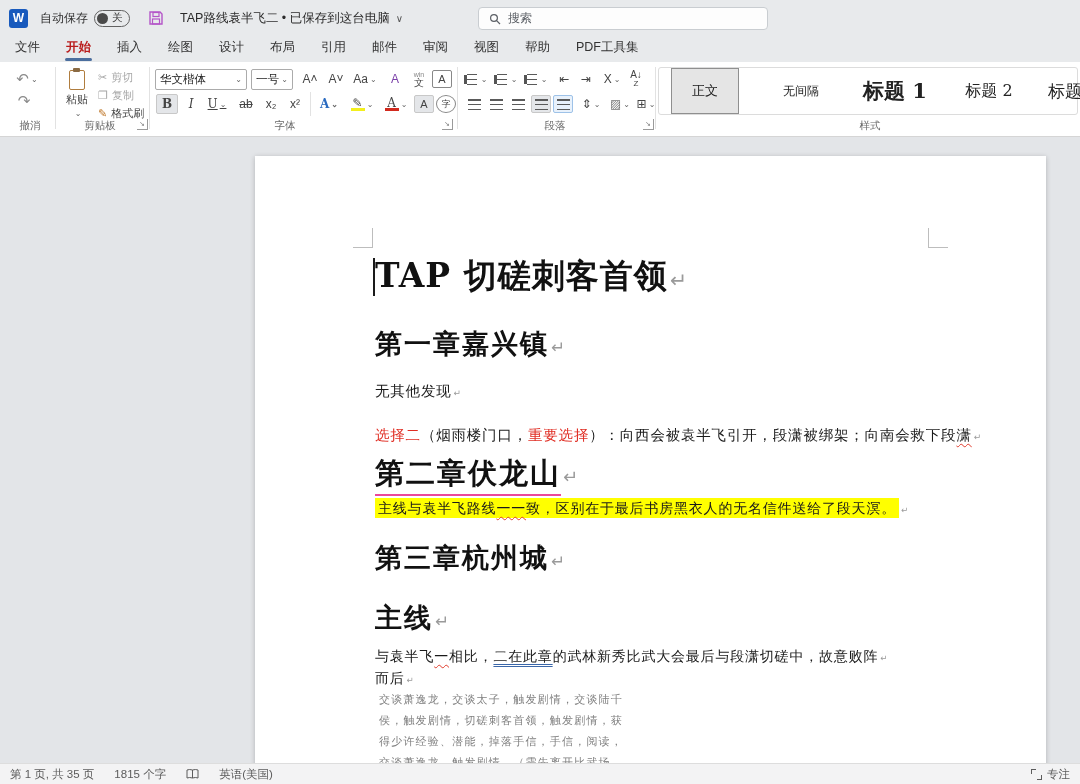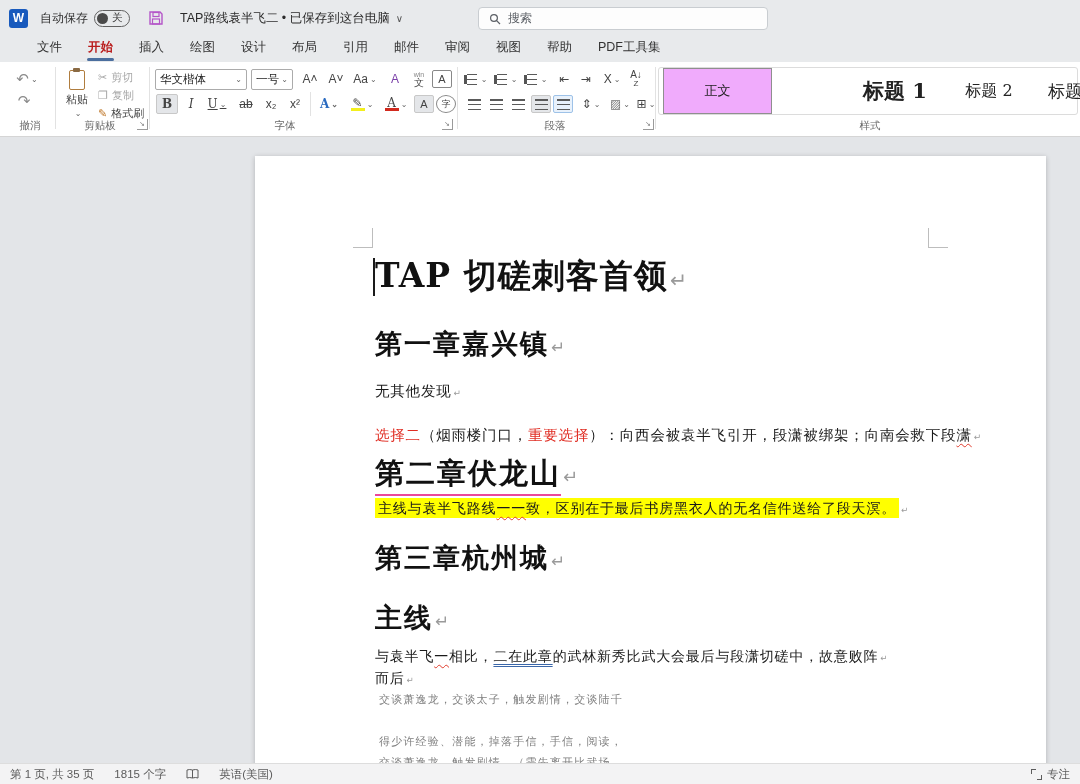--- a/index.html
+++ b/index.html
@@ -12,21 +12,21 @@
   .autosave { display:flex; align-items:center; gap:6px; margin-left:12px; font-size:12px; color:#333; }
   .toggle { width:36px; height:17px; border:1px solid #616161; border-radius:9px; display:flex; align-items:center; padding:1px 4px 1px 2px; gap:4px; background:#e8eaec; cursor:pointer; }
   .knob { width:11px; height:11px; border-radius:50%; background:#4a4a4a; }
   .toggle-state { font-size:10.5px; color:#333; }
   .save-btn { margin-left:14px; width:24px; height:24px; display:flex; align-items:center; justify-content:center; }
   .doc-title { margin-left:12px; font-size:12.5px; color:#2b2b2b; display:flex; align-items:center; gap:6px; cursor:pointer; }
   .doc-title .chev { font-size:10px; color:#555; }
   .searchbox { position:absolute; left:478px; top:7px; width:290px; height:23px; background:#fdfdfd; border:1px solid #c9cdd1; border-radius:4px; display:flex; align-items:center; padding-left:10px; gap:7px; color:#5c6066; font-size:12px; cursor:text; }
 
   
-  .tabs { position:absolute; left:0; top:36px; width:1080px; height:26px; background:#e8eaec; display:flex; align-items:flex-end; padding-left:26px; gap:4px; }
+  .tabs { position:absolute; left:0; top:36px; width:1080px; height:26px; background:#e8eaec; display:flex; align-items:flex-end; padding-left:4px; gap:4px; }
   .tab { padding:4px 11px 6px 11px; font-size:12.5px; color:#333; cursor:pointer; position:relative; }
   .tab.active { font-weight:bold; color:#b91c1c; }
   .tab.active::after { content:""; position:absolute; left:10px; right:10px; bottom:1px; height:3px; border-radius:2px; background:#4b6e9e; }
 
   
   .ribbon { position:absolute; left:0; top:62px; width:1080px; height:75px; background:#ffffff; border-bottom:1px solid #d5d5d5; }
   .vdiv { position:absolute; top:5px; height:62px; width:1px; background:#e2e2e2; }
   .grouplabel { position:absolute; top:57px; font-size:10.5px; color:#6a6a6a; text-align:center; }
   .launcher { position:absolute; top:57px; width:11px; height:11px; border-right:1px solid #9a9a9a; border-bottom:1px solid #9a9a9a; font-size:7px; color:#777; line-height:9px; text-align:center; cursor:pointer; }
   .rbtn { position:absolute; display:flex; align-items:center; justify-content:center; color:#444; cursor:pointer; border-radius:2px; }
@@ -41,21 +41,21 @@
   .clip-icon::before { content:""; position:absolute; left:3px; top:-3px; width:7px; height:4px; background:#8a6a43; border-radius:1px; }
   .mini-row { position:absolute; display:flex; align-items:center; gap:4px; font-size:11px; color:#9a9a9a; cursor:pointer; }
   .lines-icon { width:13px; height:11px; background:repeating-linear-gradient(to bottom,#5a5a5a 0 1.5px,transparent 1.5px 4.8px); }
   .lines-icon.short { width:10px; }
   .accentbar { display:inline-block; width:14px; height:3px; margin-top:-1px; }
   .stack { display:flex; flex-direction:column; align-items:center; line-height:1; }
 
   
   .gallery { position:absolute; left:658px; top:5px; width:420px; height:48px; border:1px solid #dcdcdc; border-radius:3px; background:#fff; }
   .style-item { position:absolute; top:0; height:46px; display:flex; align-items:center; justify-content:center; cursor:pointer; color:#222; }
-  .style-normal { left:4px; width:109px; border:1px solid #8f8f8f; background:#f0abfc; font-size:13px; font-family:"DejaVu Serif",serif; }
+  .style-normal { left:12px; width:68px; border:1px solid #8f8f8f; background:#e5e5e5; font-size:13px; font-family:"DejaVu Serif",serif; }
   .style-nospace { left:100px; width:84px; font-size:12px; font-family:"DejaVu Serif",serif; }
   .style-h1 { left:188px; width:96px; font-size:21px; font-weight:bold; font-family:"DejaVu Serif",serif; }
   .style-h2 { left:288px; width:84px; font-size:16px; font-family:"DejaVu Serif",serif; }
   .style-title { left:376px; width:60px; font-size:17px; font-family:"DejaVu Serif",serif; }
 
   
   .docarea { position:absolute; left:0; top:138px; width:1080px; height:625px; background:#e3e5e8; overflow:hidden; }
   .page { position:absolute; left:255px; top:18px; width:791px; height:640px; background:#fff; box-shadow:0 1px 5px rgba(0,0,0,0.22); }
   .cropmark-tl { position:absolute; left:98px; top:72px; width:20px; height:20px; border-right:1px solid #bdbdbd; border-bottom:1px solid #bdbdbd; }
   .cropmark-tr { position:absolute; left:673px; top:72px; width:20px; height:20px; border-left:1px solid #bdbdbd; border-bottom:1px solid #bdbdbd; }
@@ -299,20 +299,21 @@
   <div class="rbtn small" style="left:633px;top:32px;width:26px;">
     <span>⊞</span>
     <span class="chev-sm">⌄</span>
   </div>
   <div class="grouplabel" style="left:525px;width:60px;">段落</div>
   <div class="launcher" style="left:643px;">↘</div>
   <div class="vdiv" style="left:655px;"></div>
 
   <div class="gallery">
     <div class="style-item style-normal">正文</div>
+    <div class="style-item style-nospace">无间隔</div>
     <div class="style-item style-h1">标题 1</div>
     <div class="style-item style-h2">标题 2</div>
     <div class="style-item style-title">标题</div>
   </div>
   <div class="grouplabel" style="left:840px;width:60px;">样式</div>
 </div>
 
 <div class="docarea">
   <div class="page kai">
     <div class="cropmark-tl"></div>
@@ -354,20 +355,21 @@
 
     <div class="d-body" style="top:492px;font-size:14px;">
       <span>与袁半飞</span><span class="wavy">一</span><span>相比，</span><span class="bluedbl">二在此章</span><span>的武林新秀比武大会最后与段潇切磋中，故意败阵</span><span class="pmark">↵</span>
     </div>
 
     <div class="d-body" style="top:514px;font-size:14px;">
       <span>而后</span><span class="pmark">↵</span>
     </div>
 
     <div class="grayline" style="top:536px;">交谈萧逸龙，交谈太子，触发剧情，交谈陆千</div>
+    <div class="grayline" style="top:557px;">侯，触发剧情，切磋刺客首领，触发剧情，获</div>
     <div class="grayline" style="top:578px;">得少许经验、潜能，掉落手信，手信，阅读，</div>
     <div class="grayline" style="top:599px;">交谈萧逸龙，触发剧情，（需先离开比武场，</div>
   </div>
 </div>
 
 <div class="statusbar">
   <div class="status-item">第 1 页, 共 35 页</div>
   <div class="status-item">1815 个字</div>
   <div class="status-item">
     <svg width="13" height="11" viewBox="0 0 13 11">

